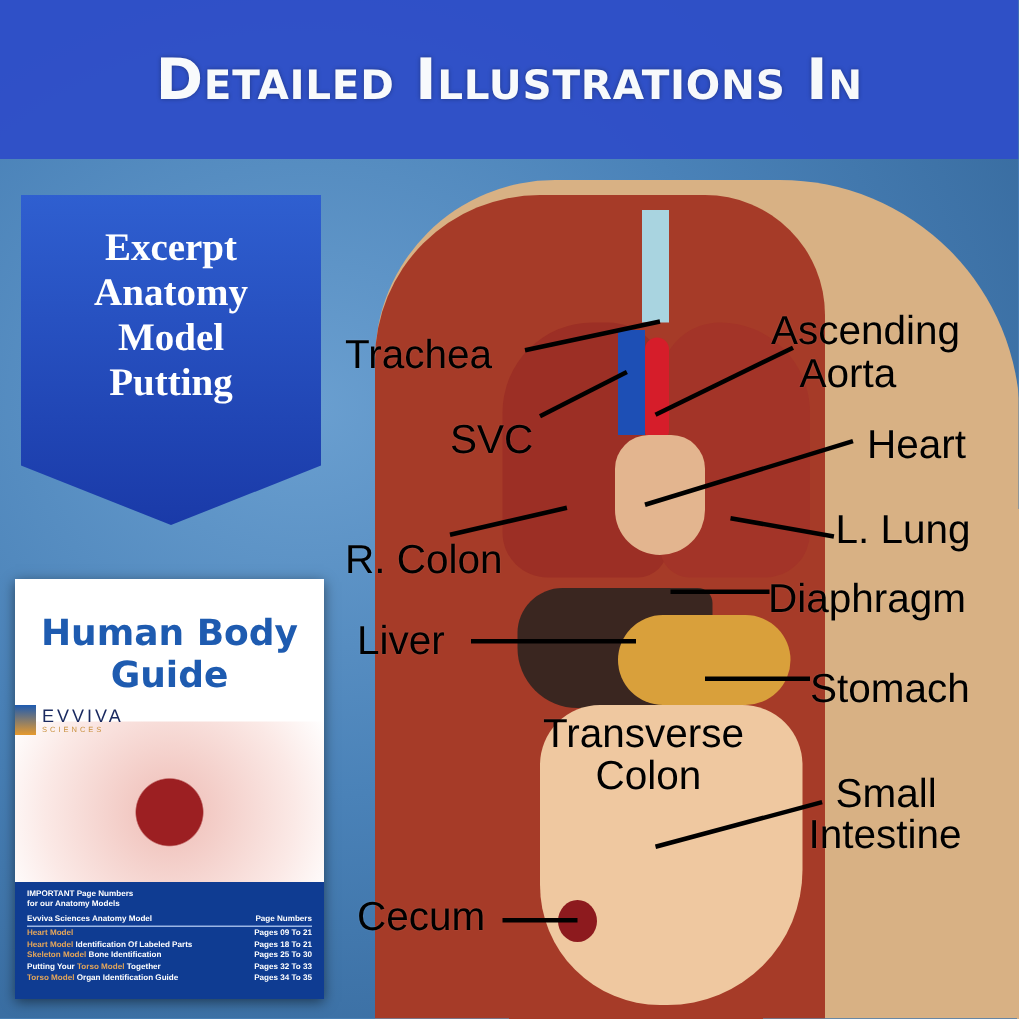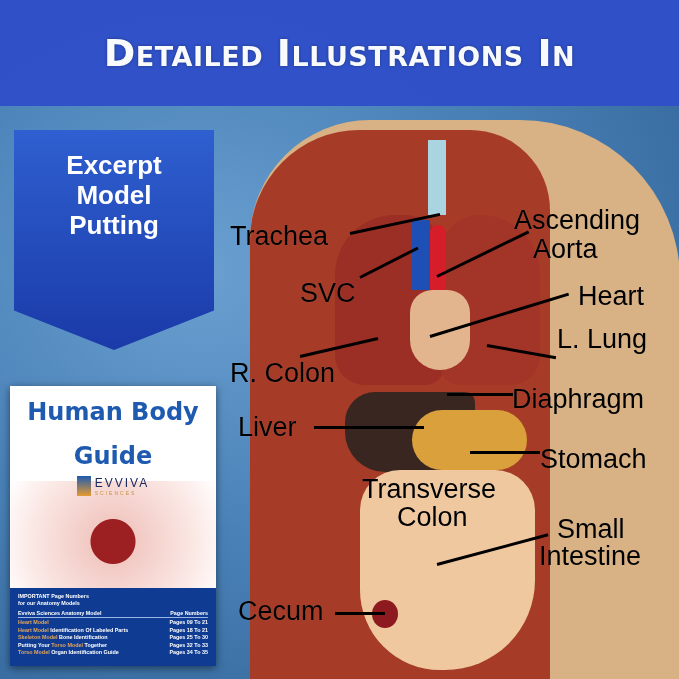--- a/index.html
+++ b/index.html
@@ -23,24 +23,24 @@
   .liver{position:absolute;left:345px;top:392px;width:130px;height:80px;background:#3a2620;border-radius:30px 10px 30px 40px}
   .stomach{position:absolute;left:412px;top:410px;width:115px;height:60px;background:#d9a03b;border-radius:40px}
   .intestine{position:absolute;left:360px;top:470px;width:175px;height:200px;background:#efc8a0;border-radius:40px 40px 90px 80px}
   .cecum{position:absolute;left:372px;top:600px;width:26px;height:28px;background:#8d1a1e;border-radius:50%}
   .label{position:absolute;font-family:"Liberation Sans",sans-serif;color:#000;font-size:27px;line-height:26px;
      text-shadow:0 0 1px rgba(255,255,255,.2)}
   .leader{position:absolute;height:3px;background:#000;transform-origin:0 50%}
   .ribbon{position:absolute;left:14px;top:130px;width:200px;height:220px;background:linear-gradient(#2f5fd0,#1a3aa8);
      clip-path:polygon(0 0,100% 0,100% 82%,50% 100%,0 82%);
      display:flex;flex-direction:column;align-items:center;justify-content:flex-start;padding-top:20px}
-  .ribbon .rl{font-family:Liberation Sans, sans-serif;font-weight:bold;color:#fff;font-size:26px;line-height:30px;}
+  .ribbon .rl{font-family:Liberation Serif, serif;font-weight:bold;color:#fff;font-size:26px;line-height:30px;}
   .booklet{position:absolute;left:10px;top:386px;width:206px;height:280px;background:#fff;box-shadow:0 2px 8px rgba(0,0,0,.5);overflow:hidden}
-  .bk-title{text-align:center;color:#1e5bb0;font-family:"DejaVu Sans",sans-serif;font-weight:bold;font-size:24px;line-height:28px;margin-top:12px}
-  .bk-logo{display:flex;align-items:center;justify-content:center;gap:4px;margin-top:6px}
+  .bk-title{text-align:center;color:#1e5bb0;font-family:"DejaVu Sans",sans-serif;font-weight:bold;font-size:24px;line-height:28px;margin-top:22px}
+  .bk-logo{display:flex;align-items:center;justify-content:flex-start;gap:4px;margin-top:6px}
   .bk-logo .mark{width:14px;height:20px;background:linear-gradient(#1e5bb0,#e69a2e)}
   .bk-logo .name{font-size:12px;color:#1a2a60;letter-spacing:2px}
   .bk-logo .sub{font-size:5px;color:#c8903d;letter-spacing:2px}
   .bk-art{position:absolute;left:0;top:95px;width:206px;height:110px;background:
      radial-gradient(circle at 50% 55%, #9c1f22 0 22px, #f2c9c3 23px, #fbe9e6 70%, #fff 100%)}
   .bk-table{position:absolute;left:0;top:202px;width:206px;height:78px;background:#0f3c92;color:#fff;padding:5px 8px;font-size:5.4px;font-weight:bold}
   .bk-table .imp{line-height:7px;margin-bottom:3px}
   .bk-row{display:flex;justify-content:space-between;line-height:7.4px}
   .bk-row.hdr{border-bottom:1px solid #9bb6e5;margin-bottom:1px}
   .hl{color:#e4a65a}
@@ -78,21 +78,21 @@
 
 <div class="label" style="left:300px;top:280px">SVC</div>
 <div class="leader" style="left:360px;top:276px;width:65px;transform:rotate(-27deg)"></div>
 
 <div class="label" style="left:578px;top:283px">Heart</div>
 <div class="leader" style="left:430px;top:335px;width:145px;transform:rotate(-17deg)"></div>
 
 <div class="label" style="left:230px;top:360px">R. Colon</div>
 <div class="leader" style="left:300px;top:355px;width:80px;transform:rotate(-13deg)"></div>
 
-<div class="label" style="left:557px;top:326px">L. Lung</div>
+<div class="label" style="left:557px;top:340px">L. Lung</div>
 <div class="leader" style="left:487px;top:344px;width:70px;transform:rotate(10deg)"></div>
 
 <div class="label" style="left:512px;top:386px">Diaphragm</div>
 <div class="leader" style="left:447px;top:393px;width:66px"></div>
 
 <div class="label" style="left:238px;top:414px">Liver</div>
 <div class="leader" style="left:314px;top:426px;width:110px"></div>
 
 <div class="label" style="left:540px;top:446px">Stomach</div>
 <div class="leader" style="left:470px;top:451px;width:70px"></div>
@@ -102,29 +102,30 @@
 
 <div class="label" style="left:557px;top:516px">Small</div>
 <div class="label" style="left:539px;top:543px">Intestine</div>
 <div class="leader" style="left:437px;top:563px;width:115px;transform:rotate(-15deg)"></div>
 
 <div class="label" style="left:238px;top:598px">Cecum</div>
 <div class="leader" style="left:335px;top:612px;width:50px"></div>
 
 <div class="ribbon">
   <div class="rl">Excerpt</div>
+  <div class="rl">Anatomy</div>
   <div class="rl">Model</div>
   <div class="rl">Putting</div>
 </div>
 
 <div class="booklet">
   <div class="bk-art"></div>
   <div style="position:relative">
     <div class="bk-title">Human Body</div>
-    <div class="bk-title" style="margin-top:16px">Guide</div>
+    <div class="bk-title" style="margin-top:0">Guide</div>
     <div class="bk-logo">
       <div class="mark"></div>
       <div>
         <div class="name">EVVIVA</div>
         <div class="sub">SCIENCES</div>
       </div>
     </div>
   </div>
   <div class="bk-table">
     <div class="imp">

